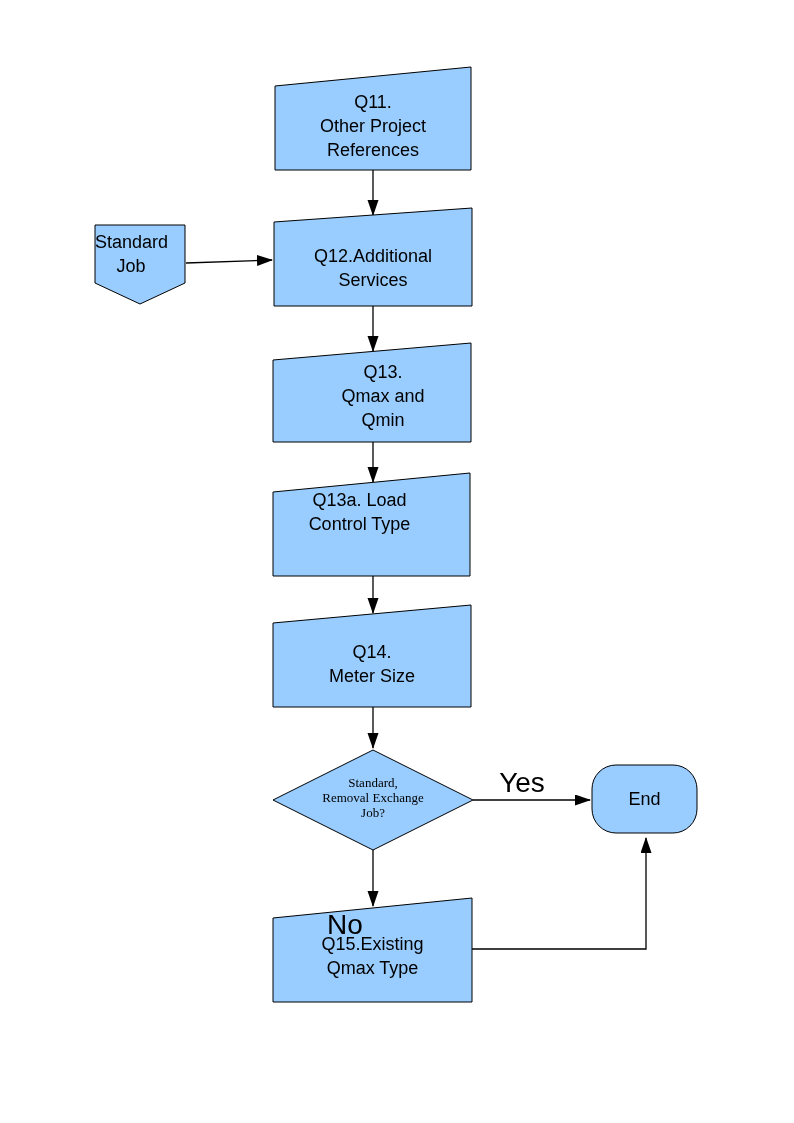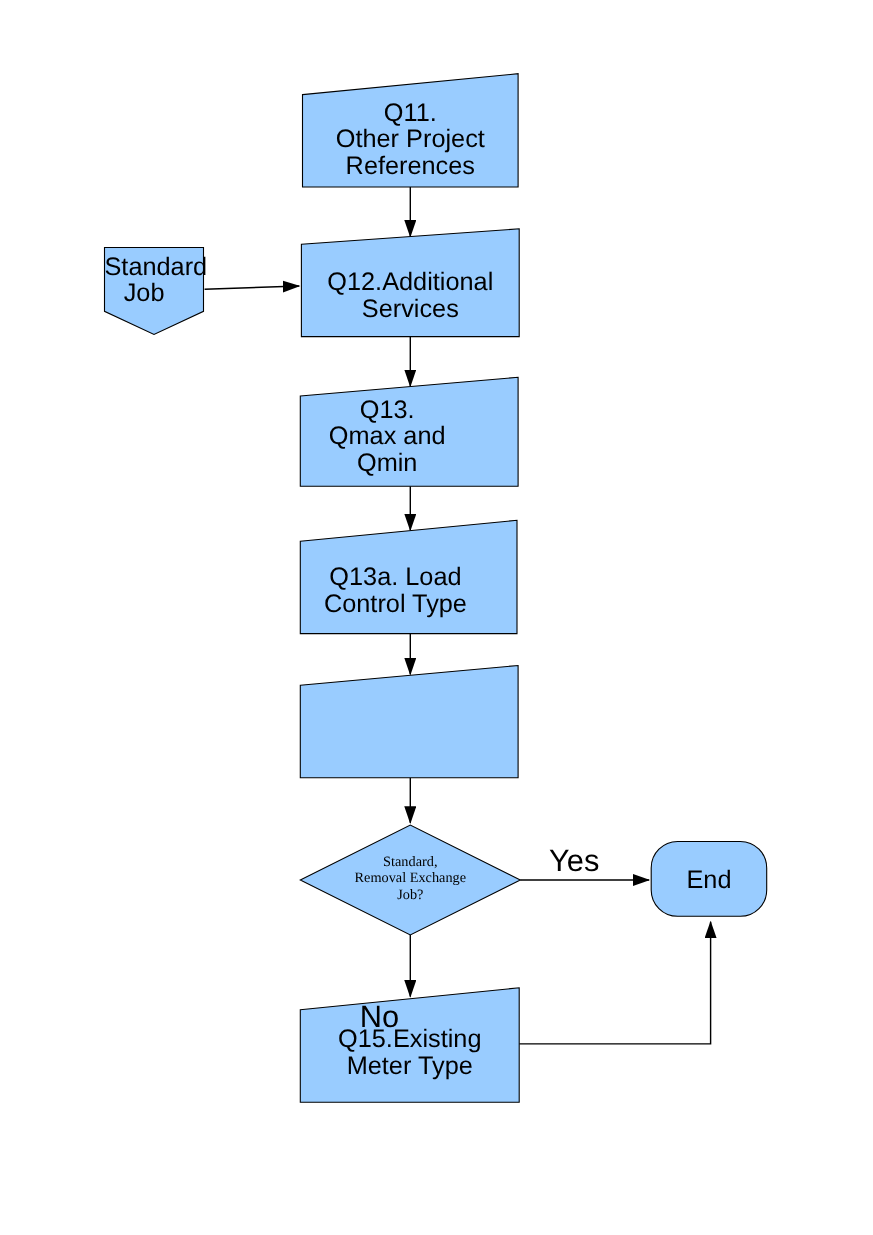--- a/index.html
+++ b/index.html
@@ -24,30 +24,30 @@
   .edge {
     stroke: var(--line-color, #000);
     stroke-width: 1.3;
     fill: none;
   }
   #arrowhead path { fill: var(--line-color, #000); }
   .node-label {
     position: absolute;
     text-align: center;
     white-space: pre-line;
-    font-size: 23px;
+    font-size: 18px;
     line-height: 24px;
     color: var(--text-color, #000);
     pointer-events: none;
   }
   .lbl-q11            { left: 275px; top:  90px; width: 196px; }
   .lbl-standard-job   { left:  95px; top: 230px; width:  72px; }
   .lbl-q12            { left: 274px; top: 244px; width: 198px; }
-  .lbl-q13            { left: 256px; top: 360px; width: 192px; }
-  .lbl-q13a           { left: 273px; top: 512px; width: 173px; }
+  .lbl-q13            { left: 287px; top: 360px; width: 192px; }
+  .lbl-q13a           { left: 273px; top: 488px; width: 173px; }
   .lbl-q14            { left: 273px; top: 640px; width: 198px; }
   .lbl-decision       { left: 288px; top: 775px; width: 170px; font-size: 13px; line-height: 15px; font-family: Liberation Serif, serif; }
   .lbl-end            { left: 592px; top: 787px; width: 105px; }
   .lbl-q15            { left: 273px; top: 932px; width: 199px; }
   .edge-label {
     position: absolute;
     text-align: center;
     font-size: 28px;
     line-height: 24px;
     color: var(--text-color, #000);
@@ -93,23 +93,25 @@
 References</div>
   <div class="node-label lbl-standard-job">Standard
 Job</div>
   <div class="node-label lbl-q12">Q12.Additional
 Services</div>
   <div class="node-label lbl-q13">Q13.
 Qmax and
 Qmin</div>
   <div class="node-label lbl-q13a">Q13a. Load
 Control Type</div>
+  <div class="node-label lbl-q14">Q14.
+Meter Size</div>
   <div class="node-label lbl-decision">Standard,
 Removal Exchange
 Job?</div>
   <div class="node-label lbl-end">End</div>
   <div class="node-label lbl-q15">Q15.Existing
-Meter Type</div>
+Qmax Type</div>
 
   <div class="edge-label lbl-yes">Yes</div>
   <div class="edge-label lbl-no">No</div>
 
 </div>
 
 </body></html>

